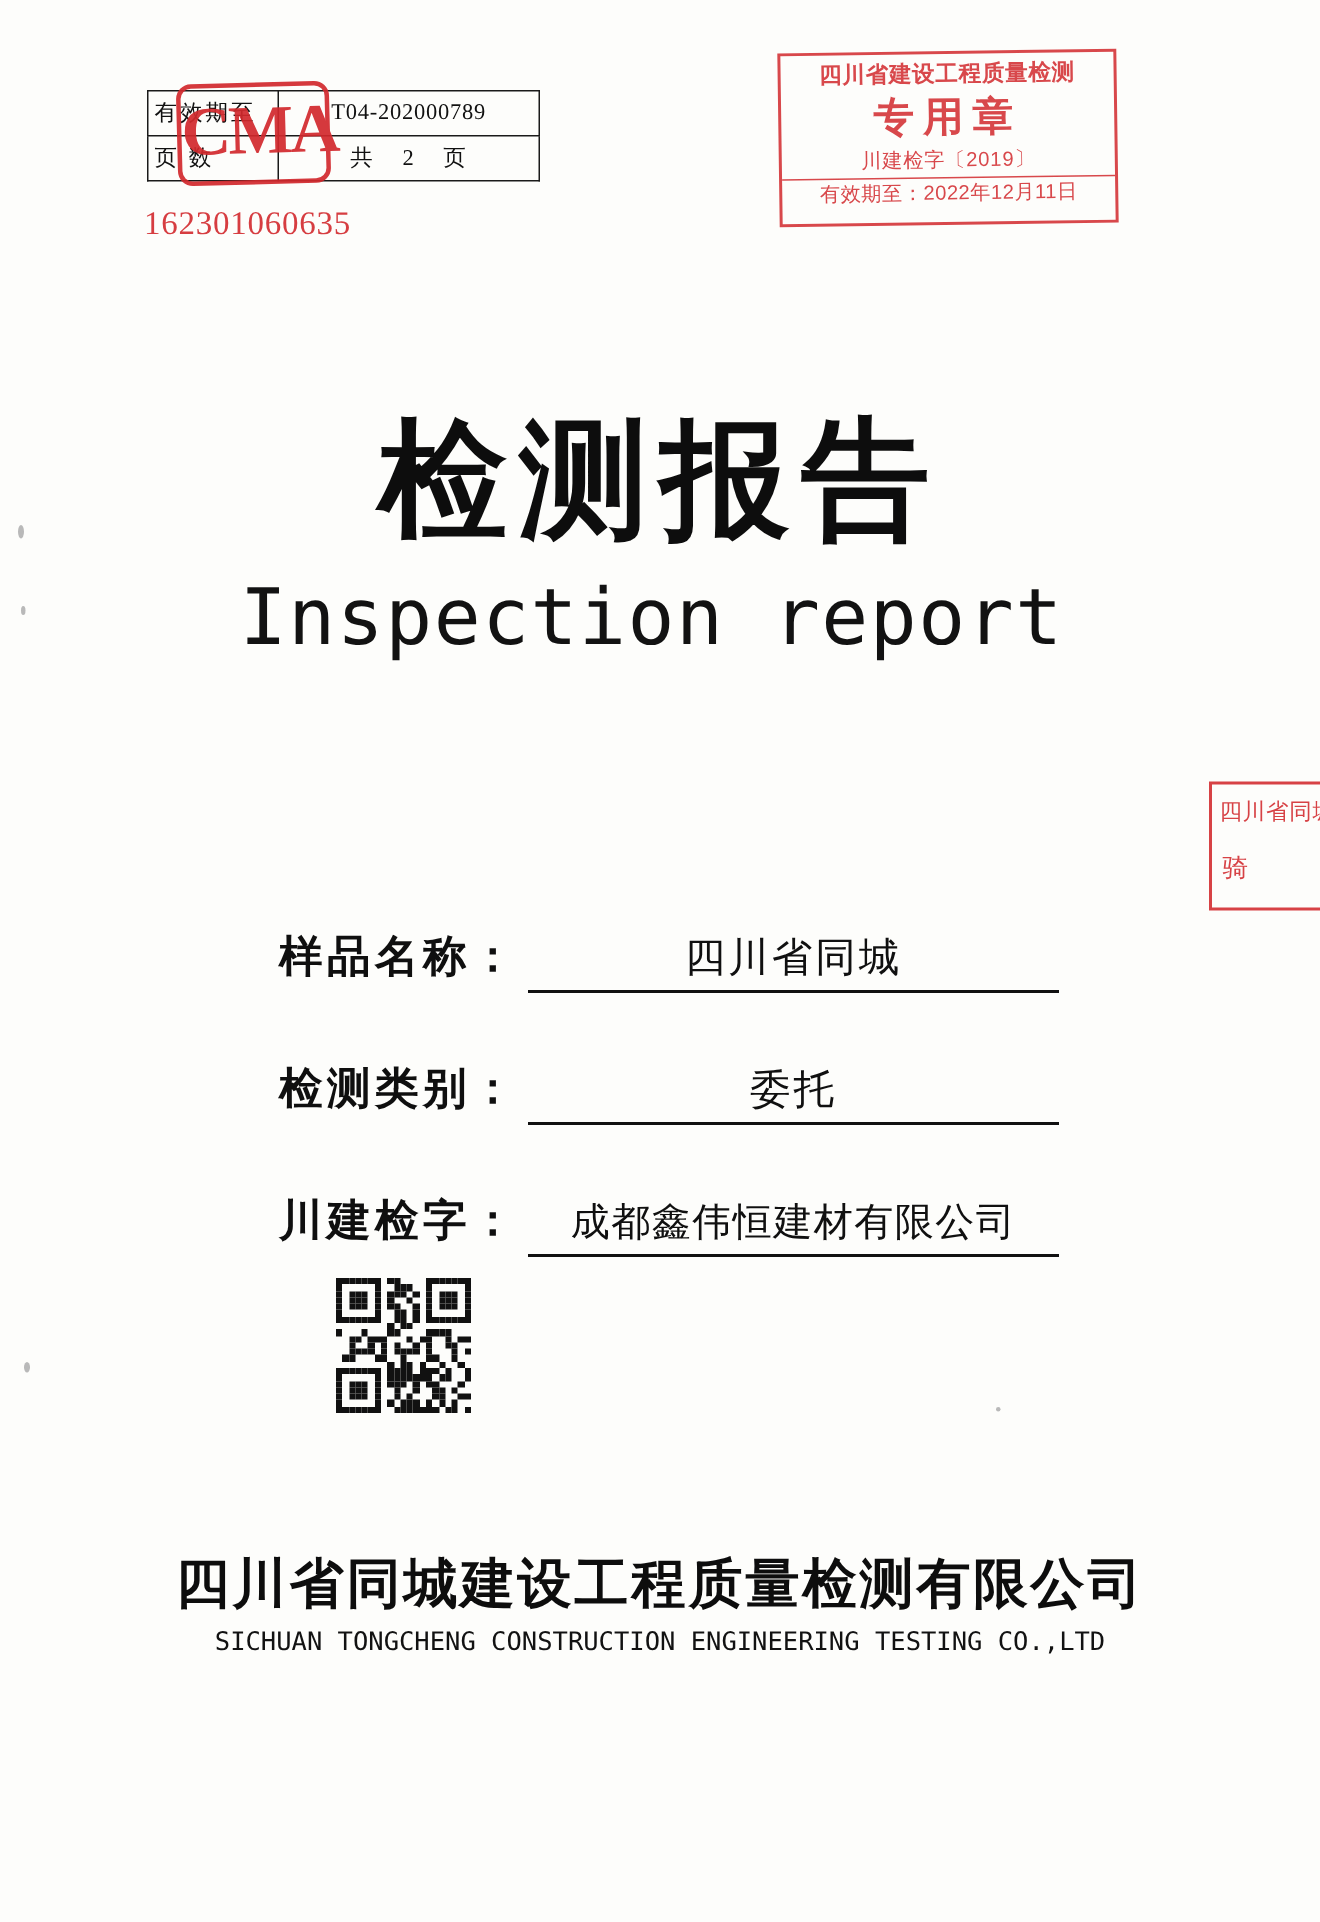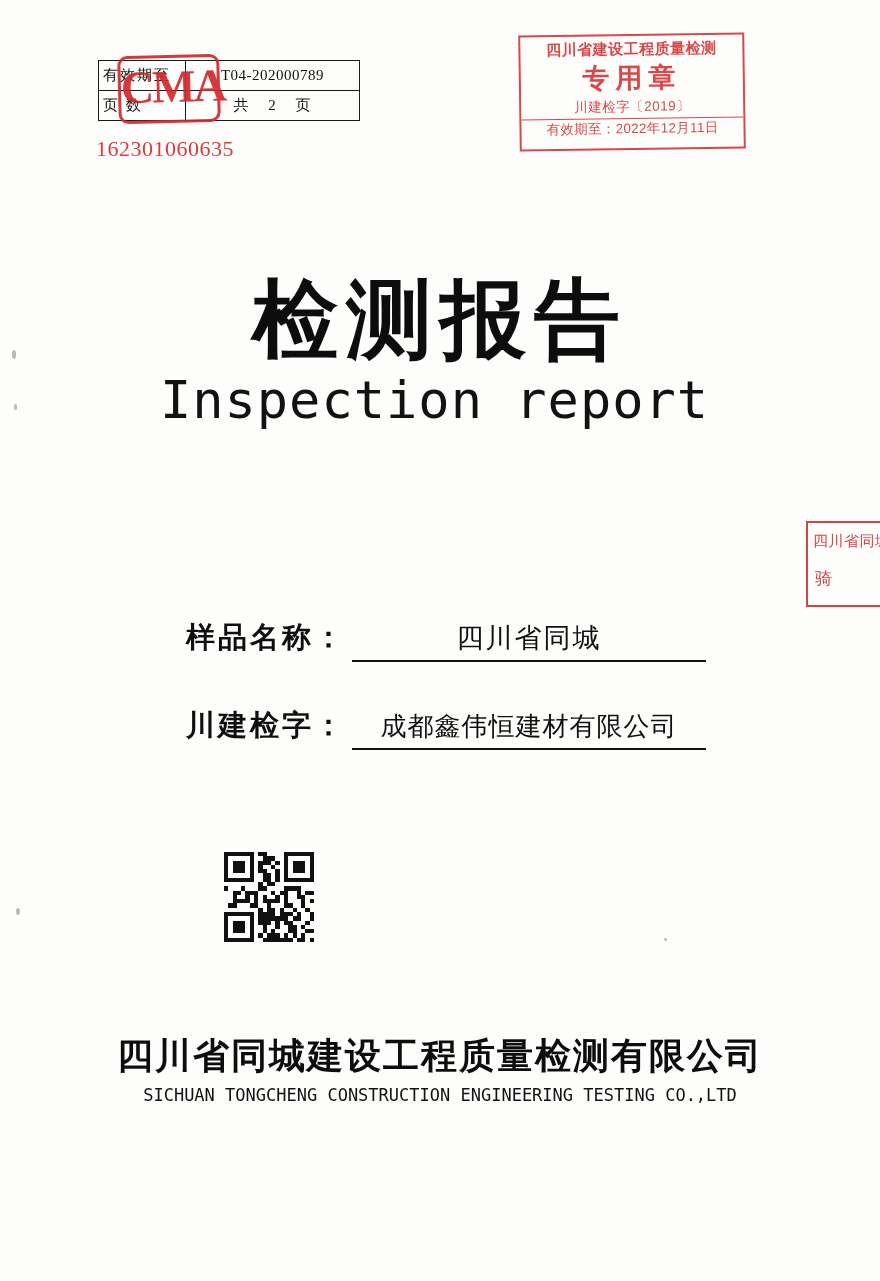--- a/index.html
+++ b/index.html
@@ -165,21 +165,21 @@
     width: 880px;
     text-align: center;
     font-family: "DejaVu Serif", serif;
     font-weight: bold;
     font-size: 86px;
     letter-spacing: 8px;
     color: #0d0d0d;
   }
   .title-en {
     position: absolute;
-    top: 370px;
+    top: 382px;
     left: 0;
     width: 869px;
     text-align: center;
     font-family: "DejaVu Sans Mono", monospace;
     font-size: 52px;
     letter-spacing: 1px;
     color: #121212;
   }
 
   
@@ -309,20 +309,24 @@
 
   <div class="title-cn">检测报告</div>
   <div class="title-en">Inspection report</div>
 
   <div class="fields">
     <div class="field-row">
       <div class="field-label">样品名称：</div>
       <div class="field-value">四川省同城</div>
     </div>
     <div class="field-row">
+      <div class="field-label">检测类别：</div>
+      <div class="field-value">委托</div>
+    </div>
+    <div class="field-row">
       <div class="field-label">川建检字：</div>
       <div class="field-value wide">成都鑫伟恒建材有限公司</div>
     </div>
   </div>
 
   <div class="qr" id="qr">
       <i style="background: rgb(17, 17, 17);"></i>
       <i style="background: rgb(17, 17, 17);"></i>
       <i style="background: rgb(17, 17, 17);"></i>
       <i style="background: rgb(17, 17, 17);"></i>

